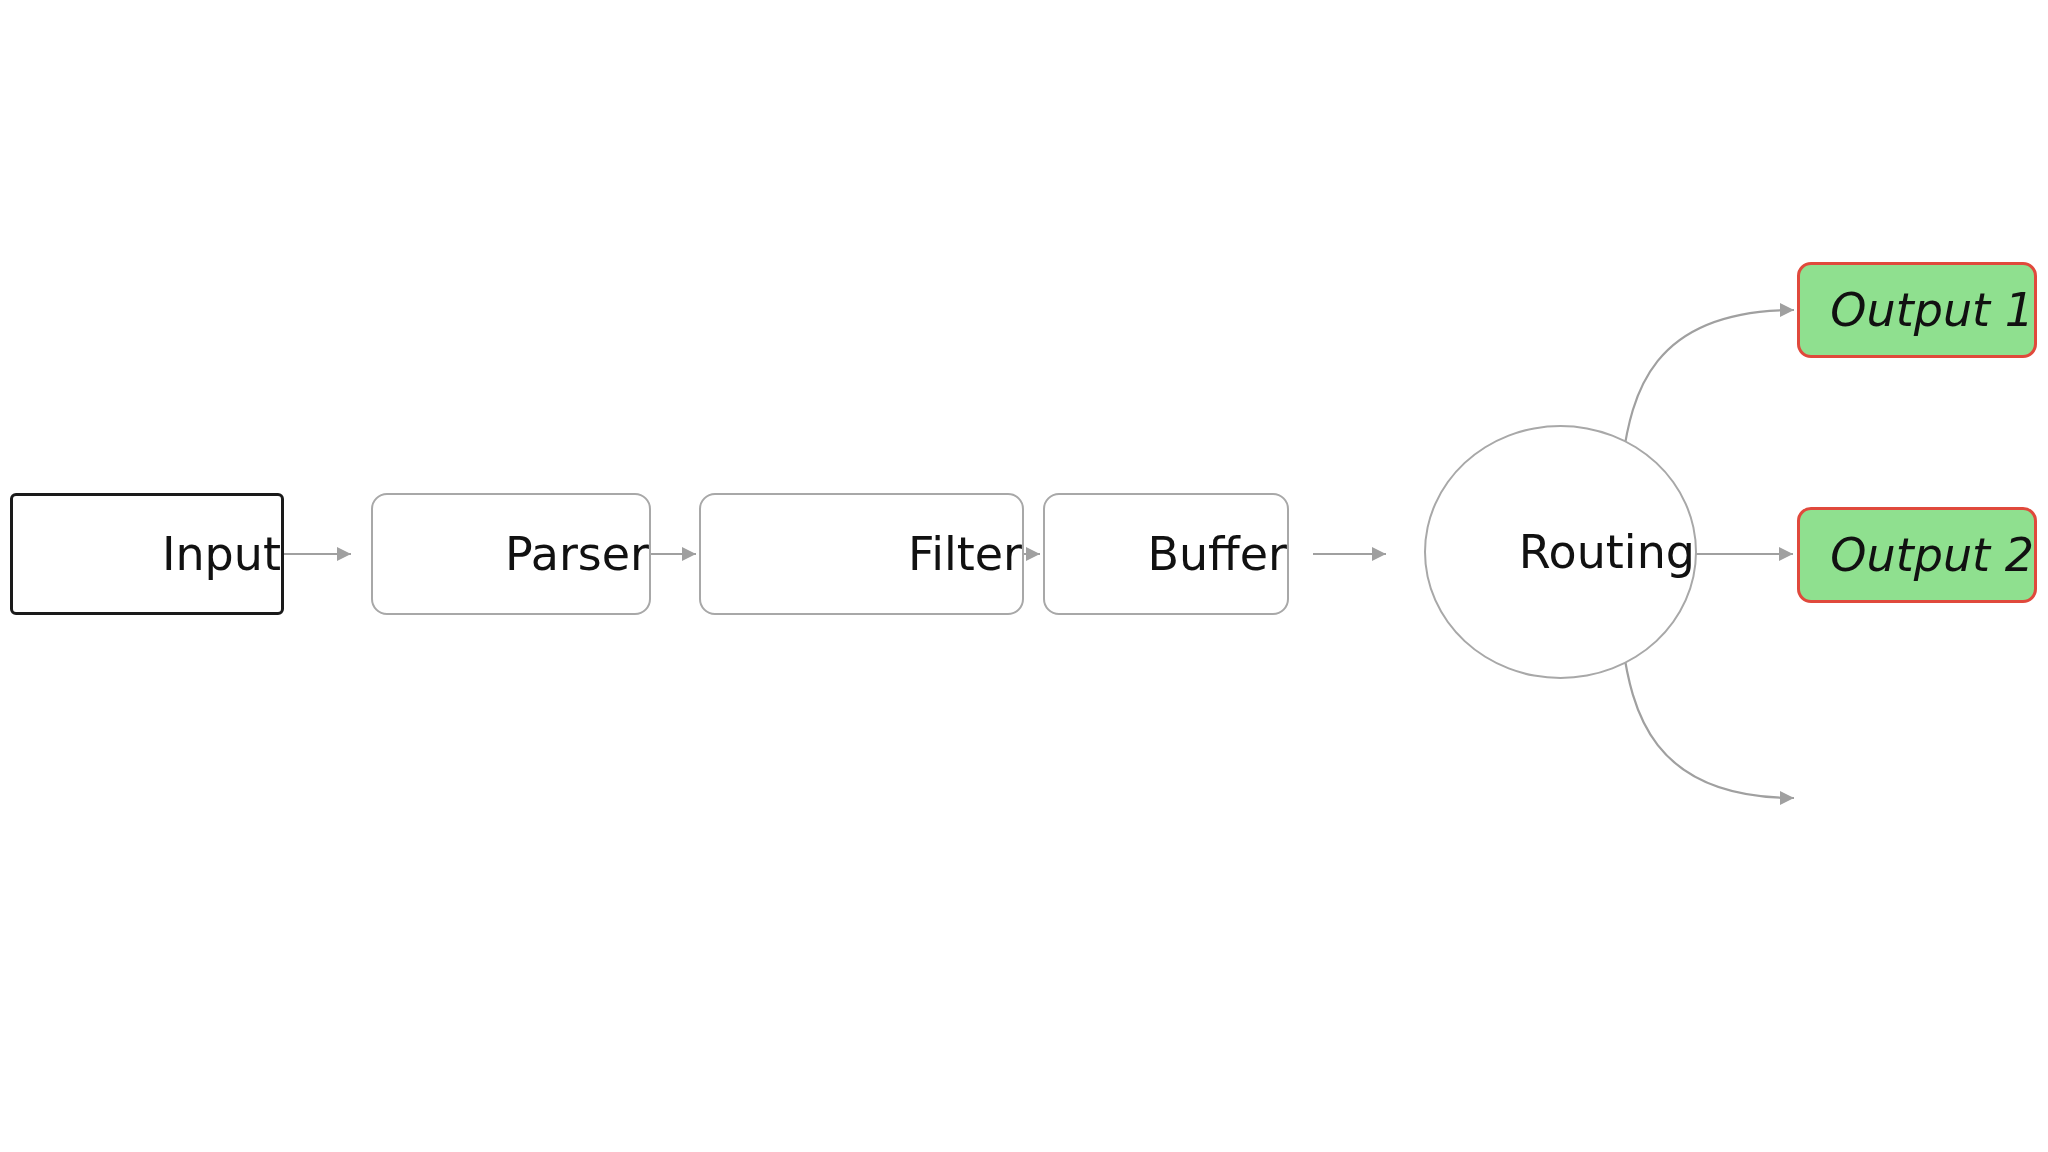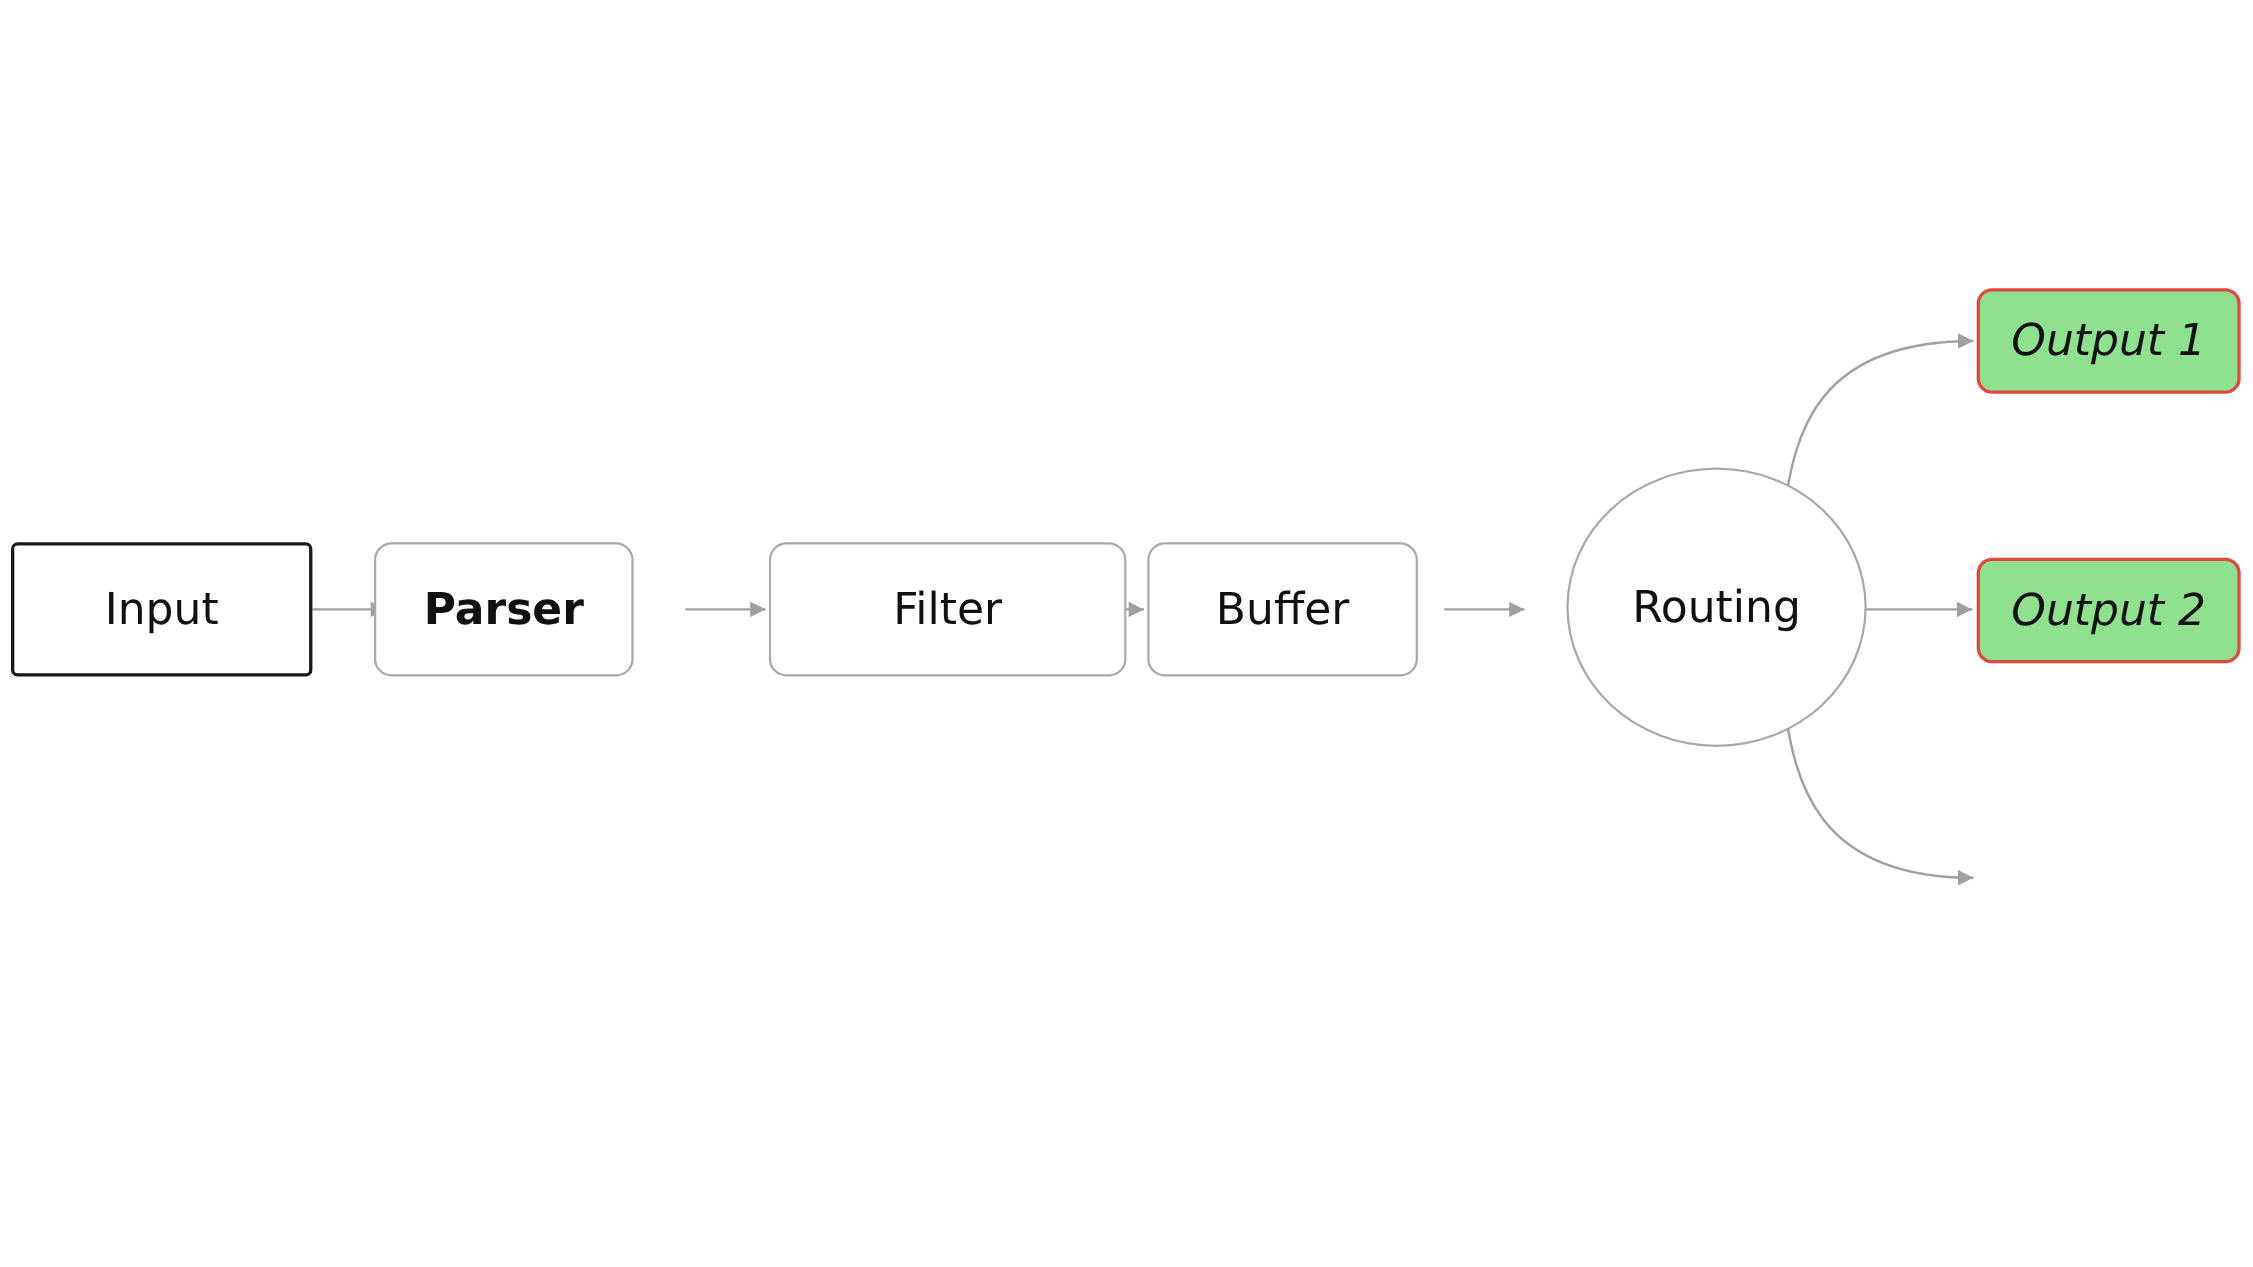--- a/index.html
+++ b/index.html
@@ -29,24 +29,24 @@
     stroke-width: 2.2;
   }
   svg.edges marker path {
     fill: var(--arrow, #a0a0a0);
     stroke: none;
   }
   .node {
     position: absolute;
     display: flex;
     align-items: center;
-    justify-content: center;
+    justify-content: flex-end;
     background: #ffffff;
     box-sizing: border-box;
-    font-size: 40px;
+    font-size: 46px;
     line-height: 1;
     white-space: nowrap;
   }
   .node--stage {
     border: 2px solid var(--node-border, #a8a8a8);
     border-radius: 16px;
   }
   .node--input {
     border: 3px solid var(--input-border, #1a1a1a);
     border-radius: 6px;
@@ -80,21 +80,21 @@
     <path class="edge" d="M1313,554 L1386,554" marker-end="url(#arrowhead)"></path>
     <path class="edge" d="M1622,462 C1632,395 1650,310 1794,310" marker-end="url(#arrowhead)"></path>
     <path class="edge" d="M1662,554 L1793,554" marker-end="url(#arrowhead)"></path>
     <path class="edge" d="M1622,642 C1632,709 1650,798 1794,798" marker-end="url(#arrowhead)"></path>
   </svg>
 
   <div class="node node--input" style="left:10px; top:493px; width:274px; height:122px;">
     <span>Input</span>
   </div>
 
-  <div class="node node--stage" style="left:340px; top:493px; width:236px; height:122px;font-weight:bold;">
+  <div class="node node--stage" style="left:371px; top:493px; width:280px; height:122px;">
     <span>Parser</span>
   </div>
 
   <div class="node node--stage" style="left:699px; top:493px; width:325px; height:122px;">
     <span>Filter</span>
   </div>
 
   <div class="node node--stage" style="left:1043px; top:493px; width:246px; height:122px;">
     <span>Buffer</span>
   </div>

